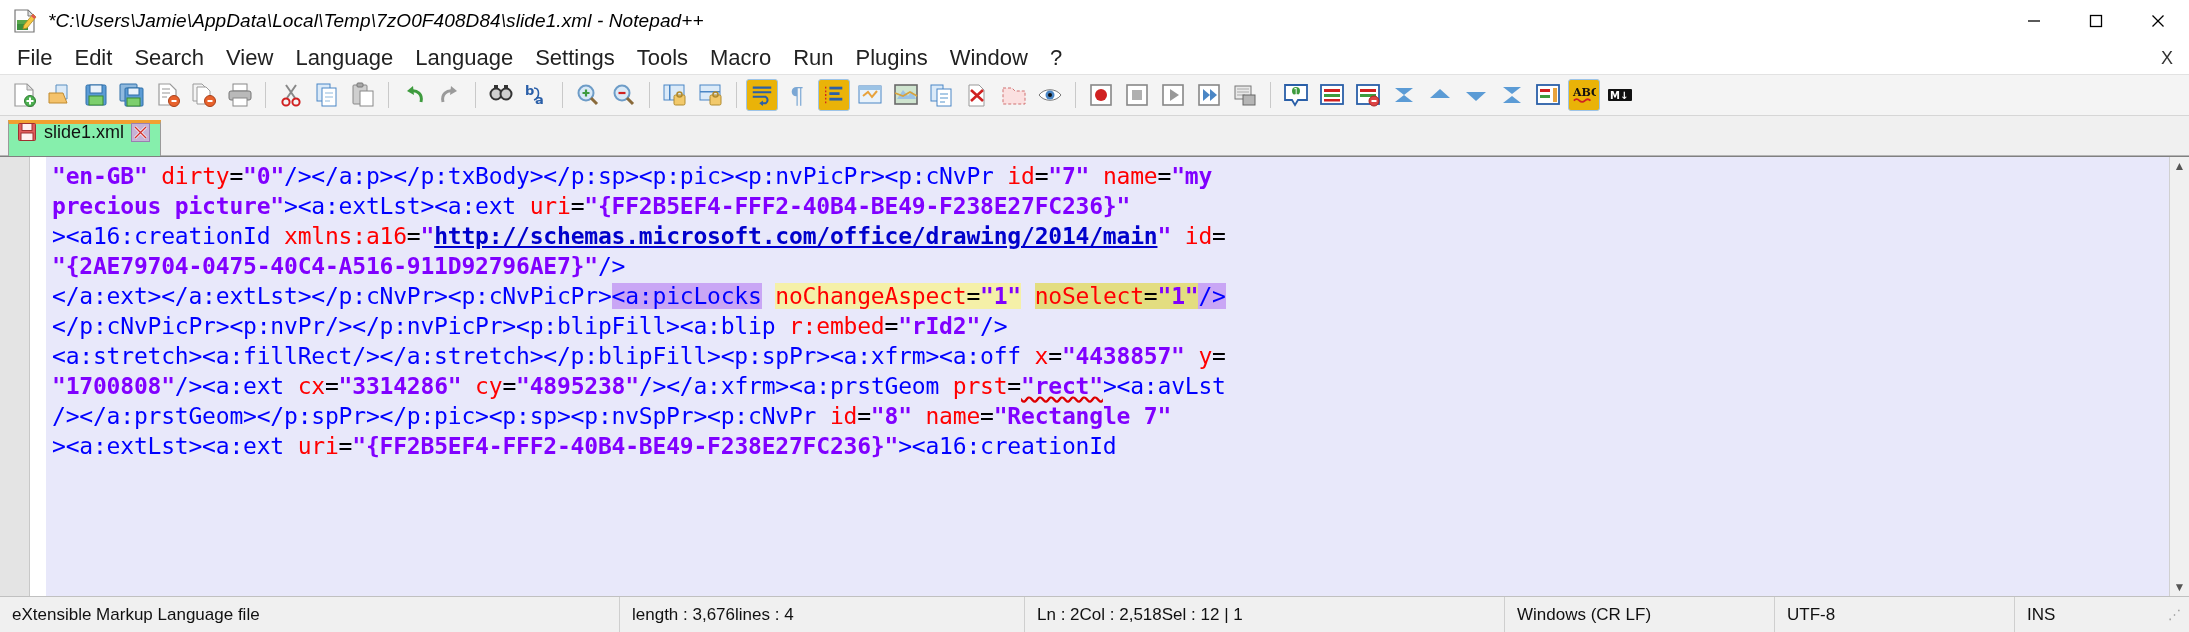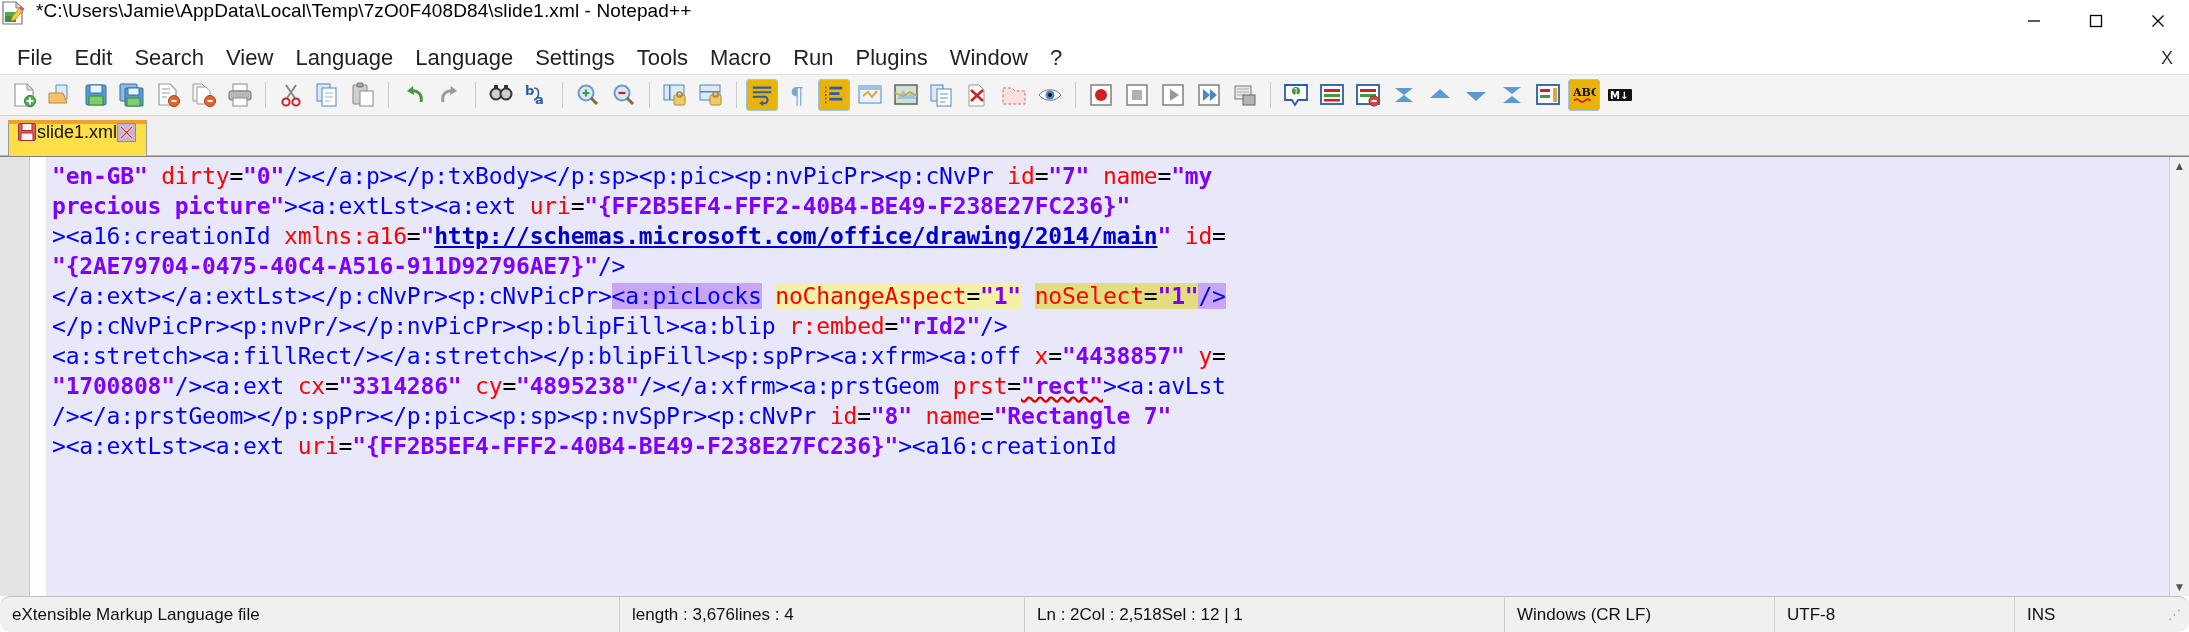--- a/index.html
+++ b/index.html
@@ -14,24 +14,26 @@
   .window {
     width: 2189px; height: 632px;
     display: flex; flex-direction: column;
     background: #ffffff;
     position: relative;
   }
 
   
   .titlebar {
     height: 42px;
-    display: flex; 
+    display: flex; align-items: center;
     background: #ffffff;
+    padding-left: 12px;
     flex: 0 0 42px;
     position: relative;
+    font-style: italic;
   }
   .title-icon {
     width: 26px; height: 26px;
     margin-right: 10px;
     position: relative;
     flex: 0 0 26px;
   }
   .title-text {
     font-size: 19px;
     color: #000000;
@@ -102,24 +104,25 @@
     background: #f0f0f0;
     display: flex; align-items: flex-end;
     padding-left: 8px;
     flex: 0 0 40px;
     border-bottom: 1px solid #b5b5b5;
   }
   .tab {
     height: 36px;
     display: flex; align-items: center;
     padding: 0 10px 16px 8px;
-    background: #fde047;
+    background: #86efac;
     border: 1px solid #9a9a9a;
     border-bottom: none;
     border-top: 4px solid #f0a030;
+    gap: 7px;
     position: relative;
     top: 1px;
   }
   .tab-icon { width: 20px; height: 20px; position: relative; }
   .tab-label { font-size: 18px; color: #111; white-space: nowrap; }
   .tab-close {
     width: 19px; height: 19px;
     display: flex; align-items: center; justify-content: center;
     position: relative;
   }
@@ -180,21 +183,20 @@
   .vs-arrow { font-size: 12px; color: #555; }
 
   
   .statusbar {
     height: 28px;
     background: #f0f0f0;
     border-top: 1px solid #c0c0c0;
     display: flex; align-items: center;
     font-size: 17px; color: #111;
     flex: 0 0 36px;
-    border-radius: 10px;
   }
   .sb-cell {
     height: 36px;
     display: flex; align-items: center;
     padding: 0 12px;
     border-right: 1px solid #cfcfcf;
     white-space: nowrap;
   }
   .sb-cell.nosep { border-right: none; }
   .sb-group { display: flex; }

